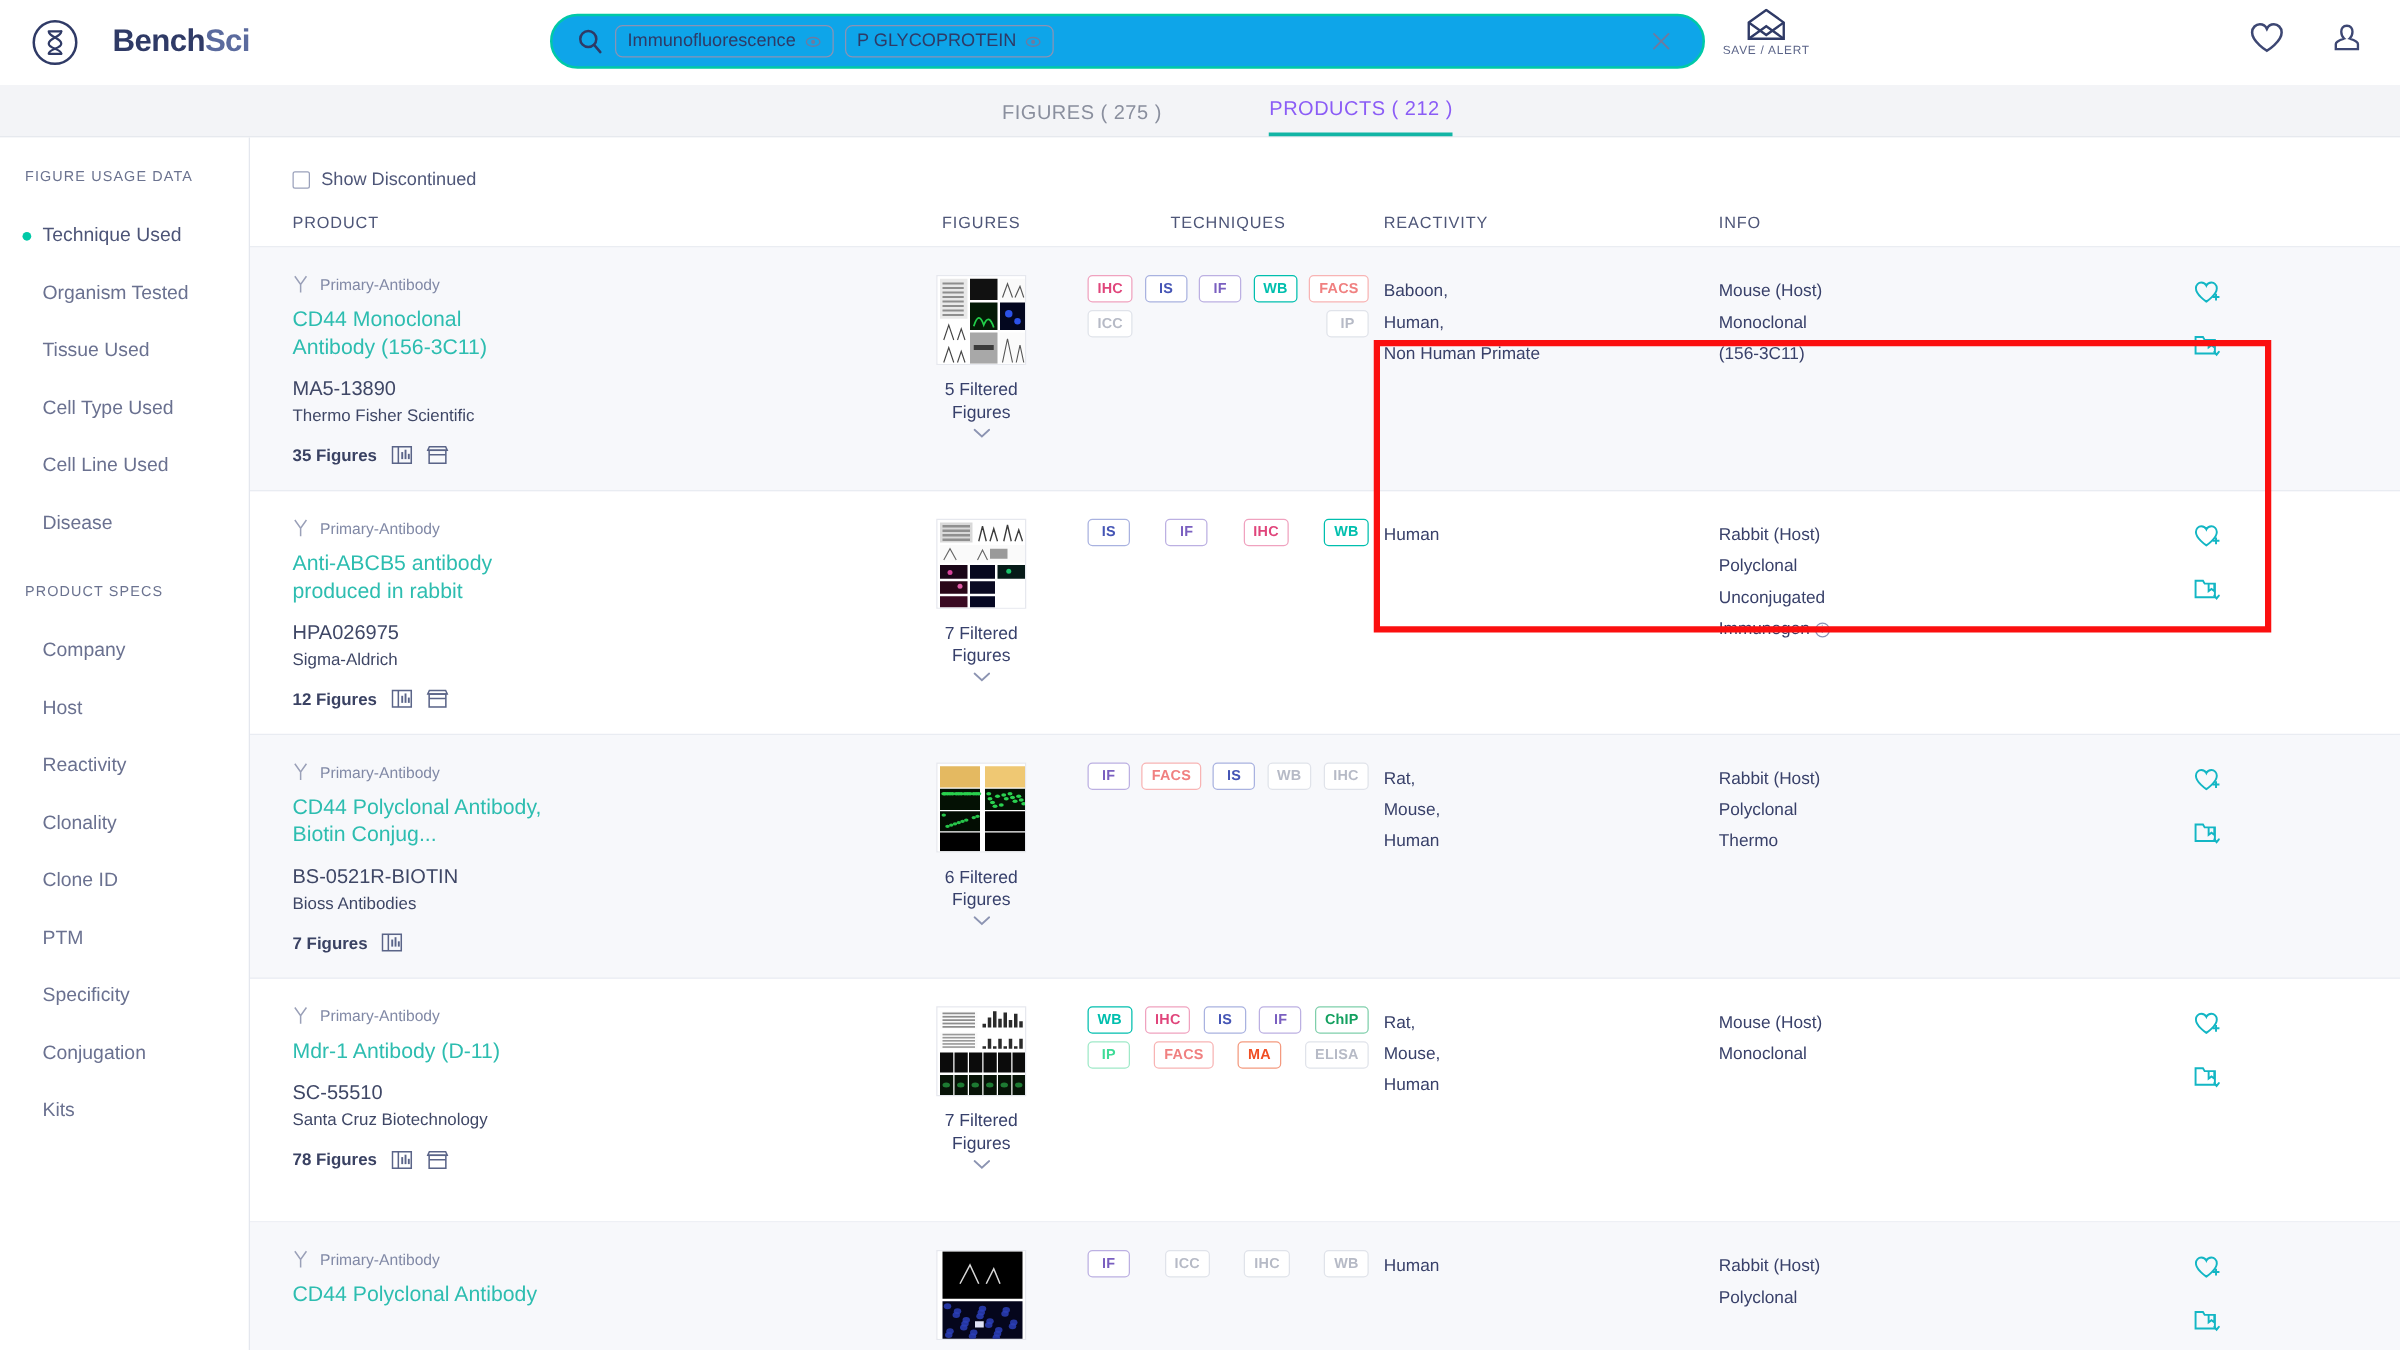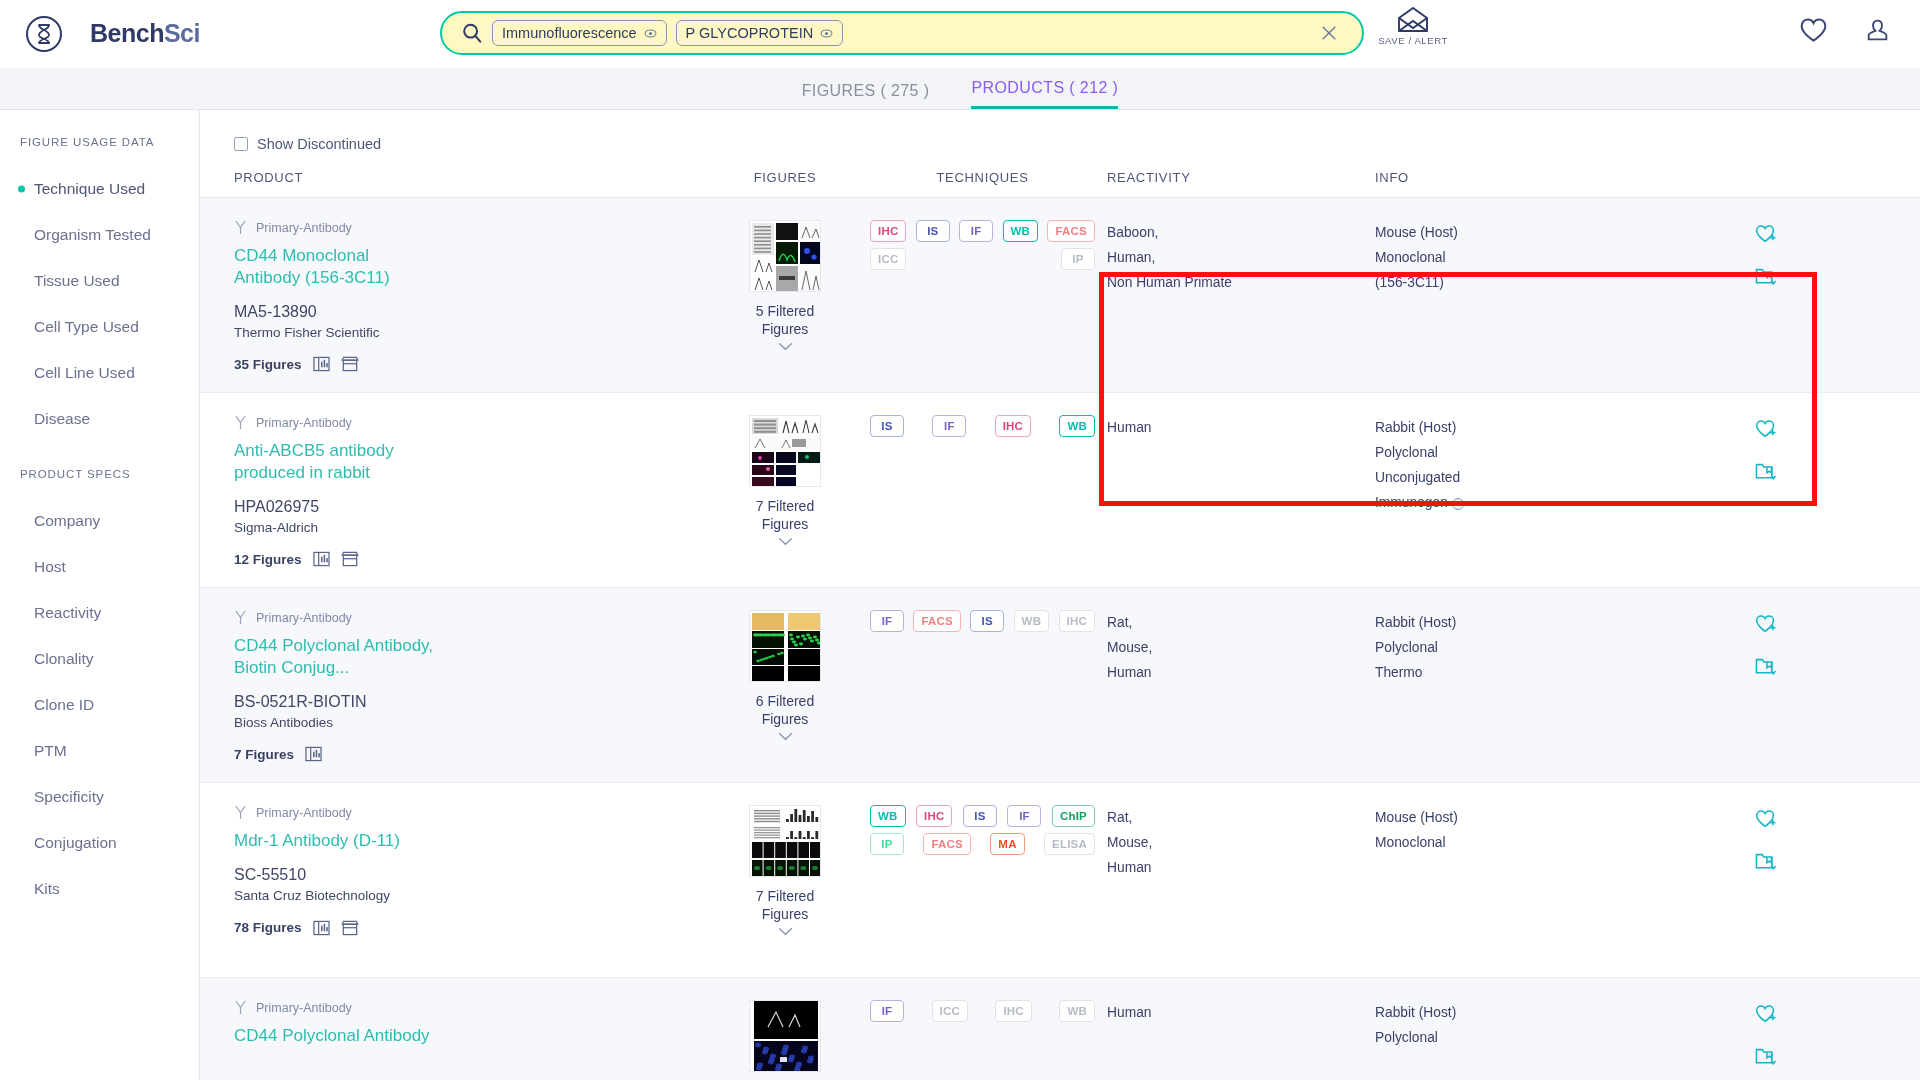--- a/index.html
+++ b/index.html
@@ -38,21 +38,21 @@
   .brand-text .b1 { color: #2f3a66; }
   .brand-text .b2 { color: #5b6b9e; }
 
   .searchwrap {
     position: absolute;
     left: 440px; top: 11px;
     width: 924px; height: 44px;
     border: 2px solid #00c9a7;
     border-radius: 24px;
     display: flex; align-items: center;
-    background: #fef9c3;
+    background: #0ea5e9;
   }
   .search-icon {
     margin-left: 18px; margin-right: 8px;
     width: 24px; height: 24px;
     color: #2f3a66;
     display: flex; align-items: center; justify-content: center;
   }
   .chips { display: flex; align-items: center; gap: 9px; flex: 1; }
   .chip {
     border: 1px solid #8a93b5;
@@ -97,20 +97,21 @@
     display: flex; align-items: flex-end; justify-content: center;
     gap: 42px;
     border-bottom: 1px solid #e2e5ec;
   }
   .tab {
     font-size: 16px;
     letter-spacing: 0.4px;
     padding-bottom: 9px;
     color: #8a8f9e;
     cursor: pointer;
+    margin-left: 44px;
   }
   .tab.active {
     color: #8b5cf6;
     border-bottom: 3px solid #12b5a5;
   }
 
   
   .body { display: flex; height: calc(1080px - 68px - 42px); }
 
   

